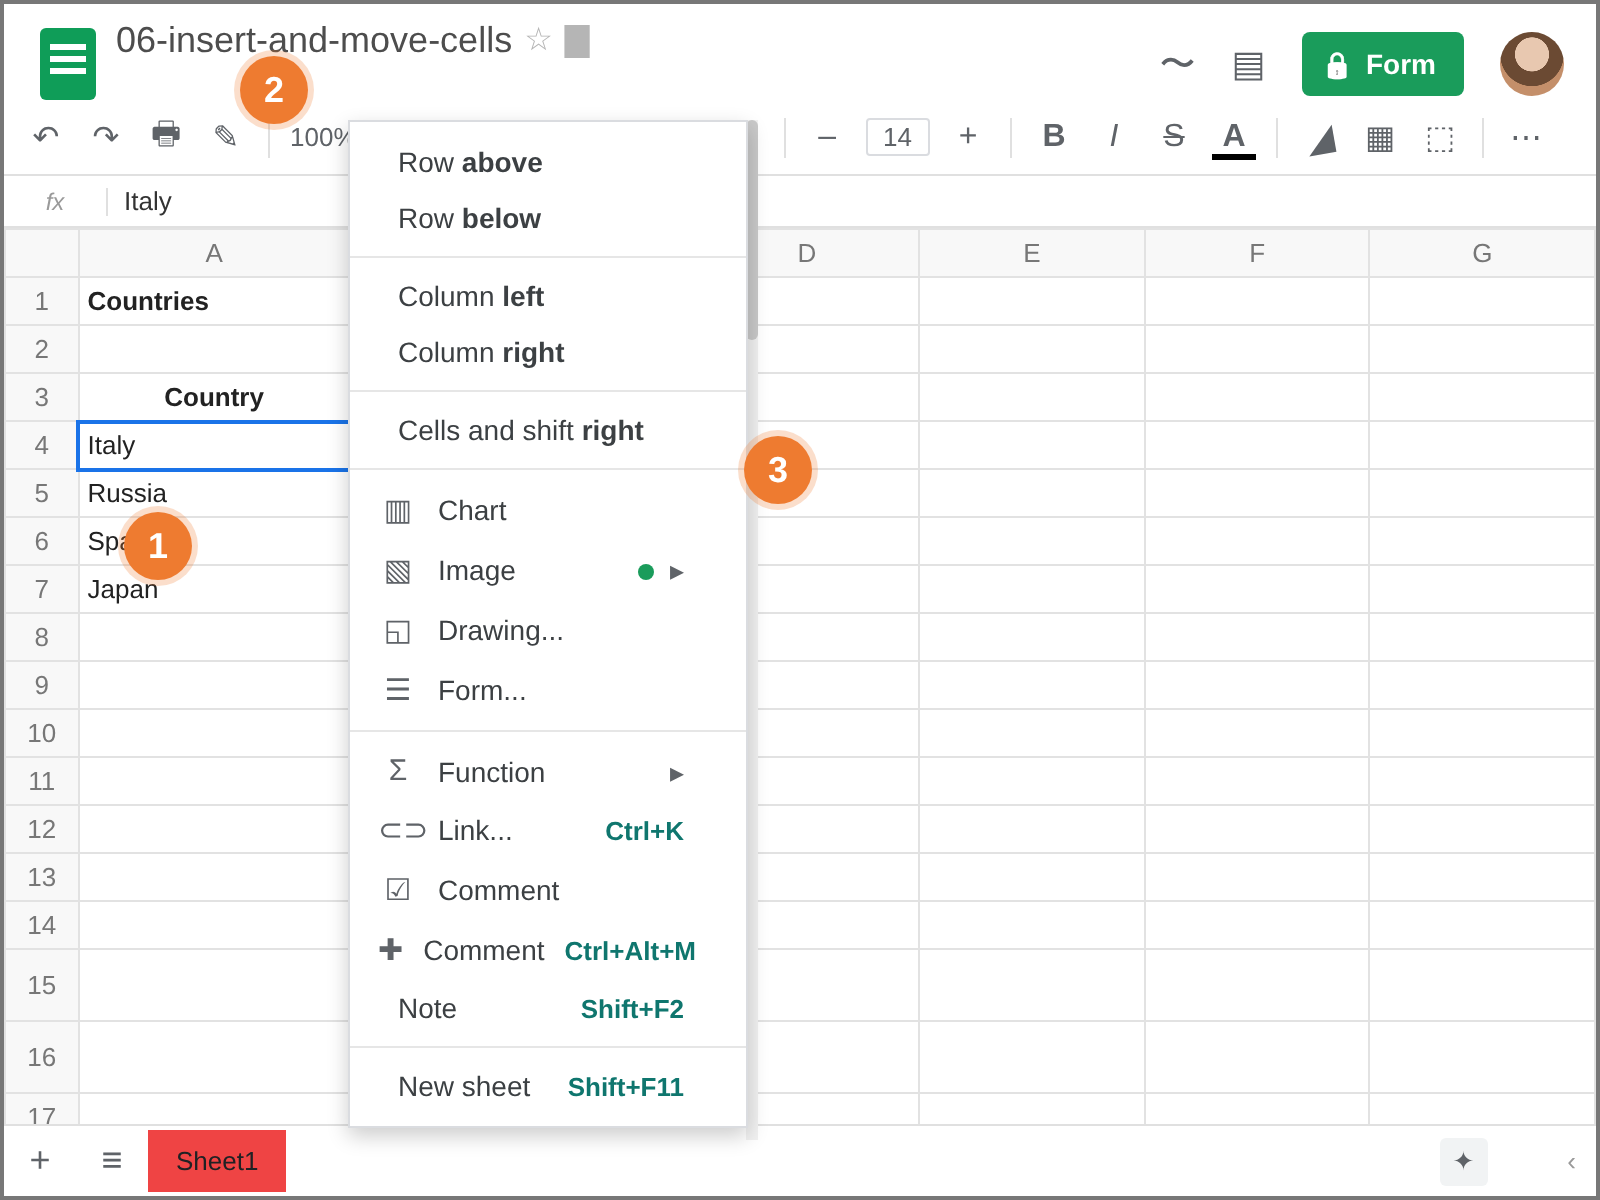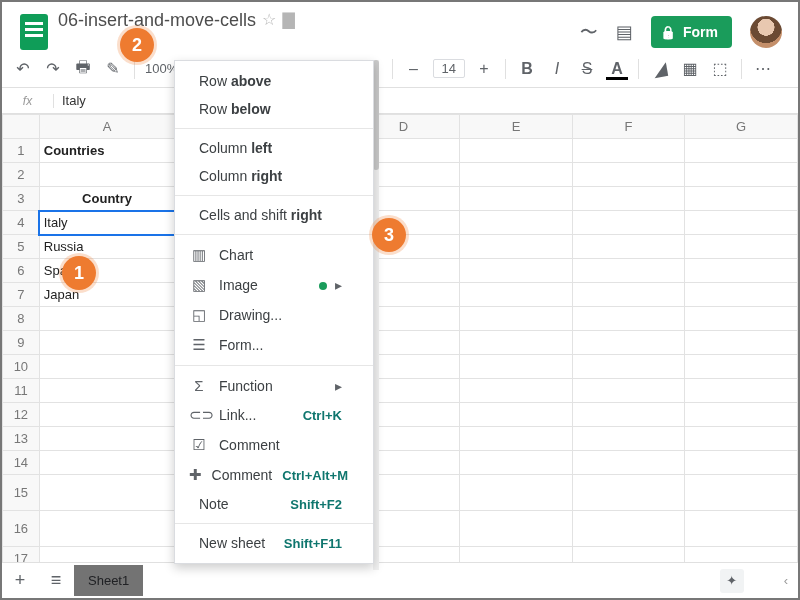--- a/index.html
+++ b/index.html
@@ -68,21 +68,21 @@
 
   
   .badge { position:absolute; width:34px; height:34px; background:#ee7b30; color:#fff; border-radius:50%; display:flex; align-items:center; justify-content:center; font-weight:bold; font-size:18px; z-index:60; box-shadow:0 0 0 3px rgba(238,123,48,.25);}
   .badge.b1 { left:60px; top:254px; }
   .badge.b2 { left:118px; top:26px; }
   .badge.b3 { left:370px; top:216px; }
 
   
   .footer { position:absolute; left:0; right:0; bottom:0; height:36px; border-top:1px solid #e0e0e0; display:flex; align-items:center; font-size:13px; color:#5f6368; background:#fff;}
   .footer .fbtn { width:36px; text-align:center; font-size:18px; }
-  .footer .sheet-tab { padding:8px 14px; background:#737373; color:#202124; position:relative; }
+  .footer .sheet-tab { padding:8px 14px; background:#ef4444; color:#202124; position:relative; }
   .footer .explore { margin-left:auto; margin-right:40px; width:24px;height:24px;background:#f1f3f4;border-radius:3px; display:flex;align-items:center;justify-content:center;}
   .footer .hchevron { margin-right:10px; color:#9a9a9a;}
   .green-dot{display:inline-block;width:8px;height:8px;background:#1a9c5b;border-radius:50%;}
 </style>
 </head>
 <body>
 
 <div class="titlebar">
   <div class="logo-wrap">
       <div class="logo"></div>

